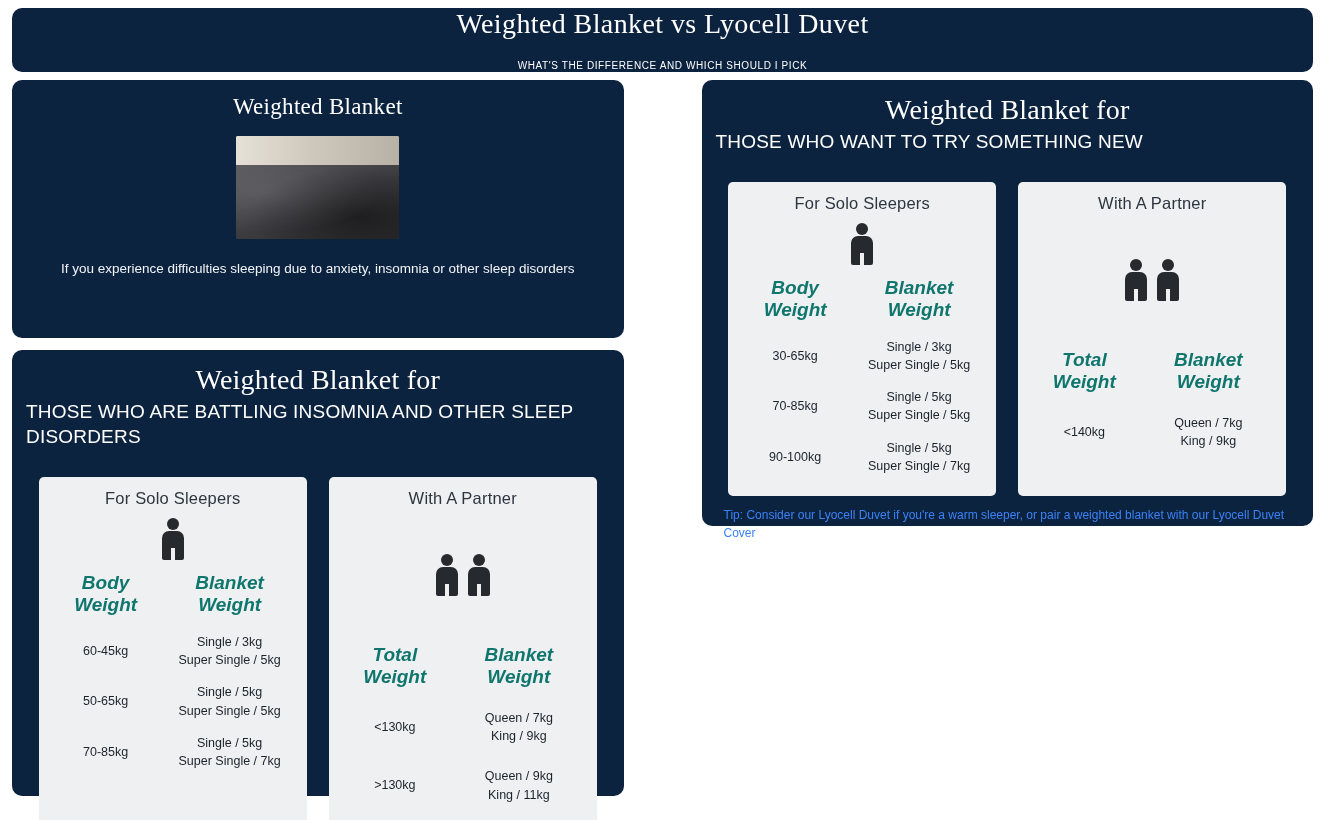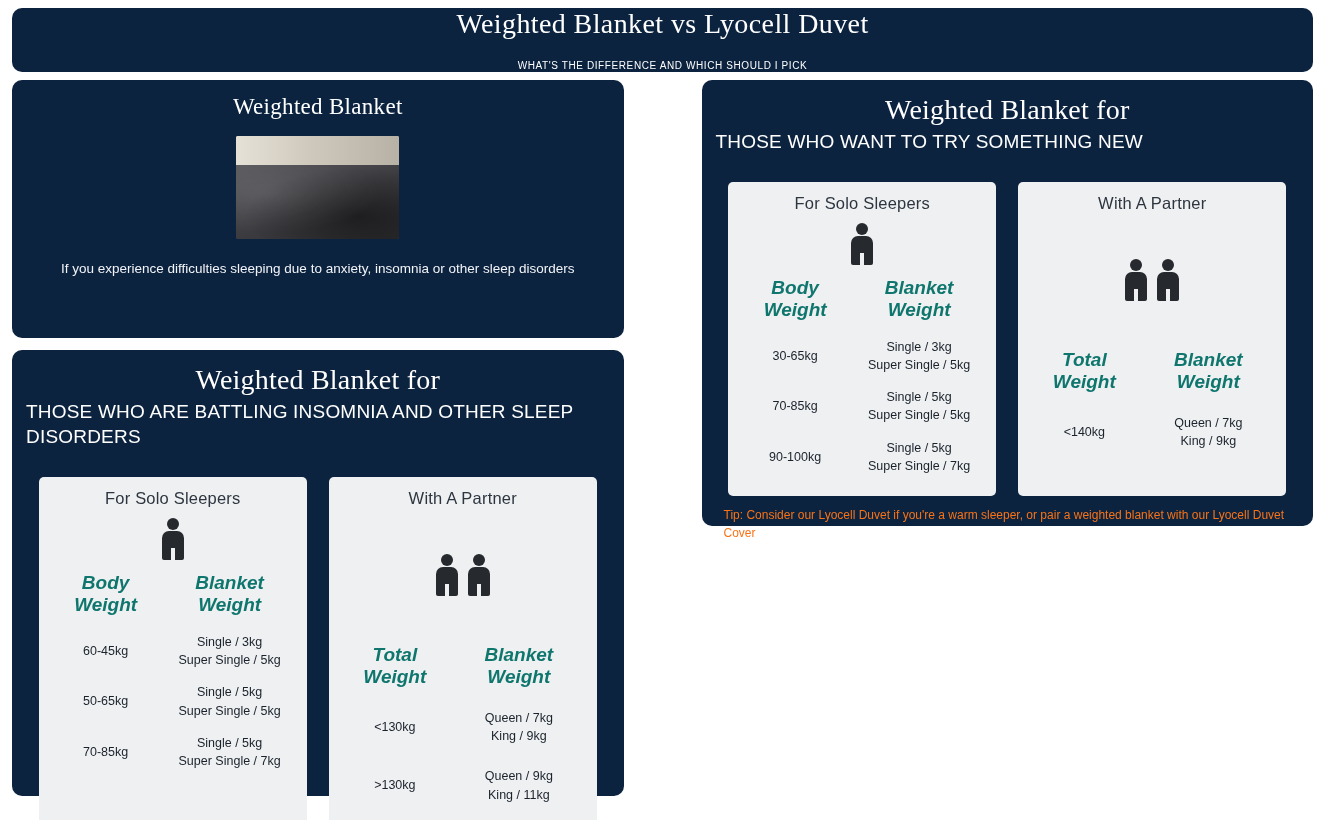--- a/index.html
+++ b/index.html
@@ -192,21 +192,21 @@
     color: #1a222c;
     text-align: center;
     padding: 7px 2px;
     line-height: 1.45;
   }
   .panel.partner table.wt td { padding: 11px 2px; }
   .tip {
     margin-top: auto;
     font-size: 12px;
     line-height: 1.5;
-    color: #f97316;
+    color: #3b82f6;
     padding: 10px 4px 0 8px;
   }
 </style>
 </head>
 <body>
 
 <div class="page">
 
   <div class="header">
     <div class="header-title">Weighted Blanket vs Lyocell Duvet</div>

